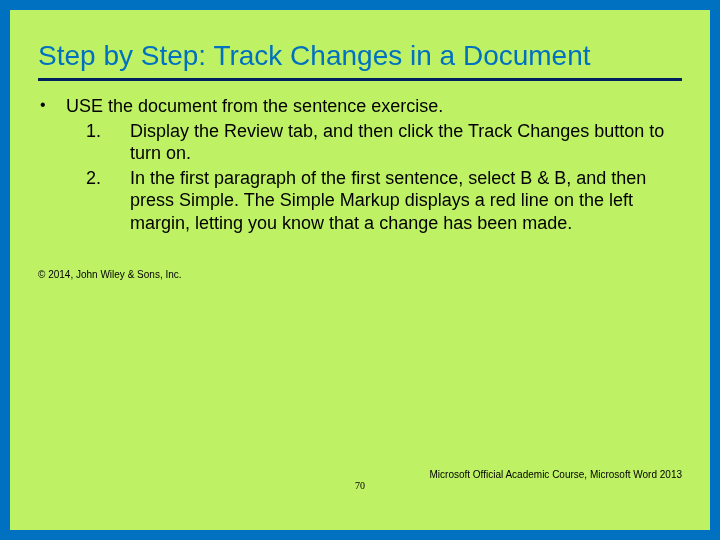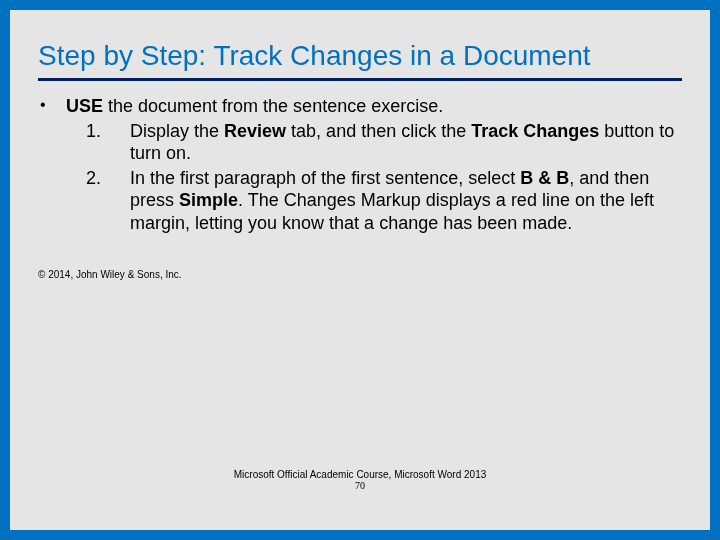--- a/index.html
+++ b/index.html
@@ -7,21 +7,21 @@
   .slide {
     width: 720px;
     height: 540px;
     background: #0070c0;
     padding: 10px;
     position: relative;
   }
   .inner {
     width: 100%;
     height: 100%;
-    background: #e5e5e5;
+    background: #bef264;
     position: relative;
     padding: 30px 28px 4px 28px;
   }
   .title {
     color: #0070c0;
     font-size: 28px;
     font-weight: normal;
     margin-bottom: 6px;
   }
   .rule {
@@ -50,33 +50,33 @@
     display: flex;
     margin-bottom: 2px;
   }
   .step-indent { width: 48px; flex: 0 0 48px; }
   .step-num {
     width: 44px;
     flex: 0 0 44px;
     text-align: left;
   }
   .step-text { flex: 1; padding-right: 6px; }
-  .bold { font-weight: bold; }
+  .bold { font-weight: normal; }
   .footer {
     position: absolute;
     bottom: 10px;
     left: 28px;
     right: 28px;
     display: flex;
     font-size: 10px;
     color: #000;
     flex-direction: column;
   }
   .footer .left { flex: 0 0 200px; }
-  .footer .mid { flex: 1; text-align: center; }
+  .footer .mid { flex: 1; text-align: right; }
   .footer .right { flex: 0 0 40px; text-align: center; font-family: Liberation Serif, serif; }
 </style>
 </head>
 <body>
 
 <div class="slide">
   <div class="inner">
 
     <h1 class="title">Step by Step: Track Changes in a Document</h1>
     <hr class="rule">
@@ -92,21 +92,21 @@
 
       <div id="steps">
           <div class="step-row">
             <div class="step-indent"></div>
             <div class="step-num">1.</div>
             <div class="step-text"><span>Display the </span><span class="bold">Review</span><span> tab, and then click the </span><span class="bold">Track Changes</span><span> button to turn on.</span></div>
           </div>
           <div class="step-row">
             <div class="step-indent"></div>
             <div class="step-num">2.</div>
-            <div class="step-text"><span>In the first paragraph of the first sentence, select </span><span class="bold">B &amp; B</span><span>, and then press </span><span class="bold">Simple</span><span>. The Changes Markup displays a red line on the left margin, letting you know that a change has been made.</span></div>
+            <div class="step-text"><span>In the first paragraph of the first sentence, select </span><span class="bold">B &amp; B</span><span>, and then press </span><span class="bold">Simple</span><span>. The Simple Markup displays a red line on the left margin, letting you know that a change has been made.</span></div>
           </div>
         </div>
 
     </div>
 
     <div class="footer">
       <div class="left">© 2014, John Wiley &amp; Sons, Inc.</div>
       <div class="mid">Microsoft Official Academic Course, Microsoft Word 2013</div>
       <div class="right">70</div>
     </div>

